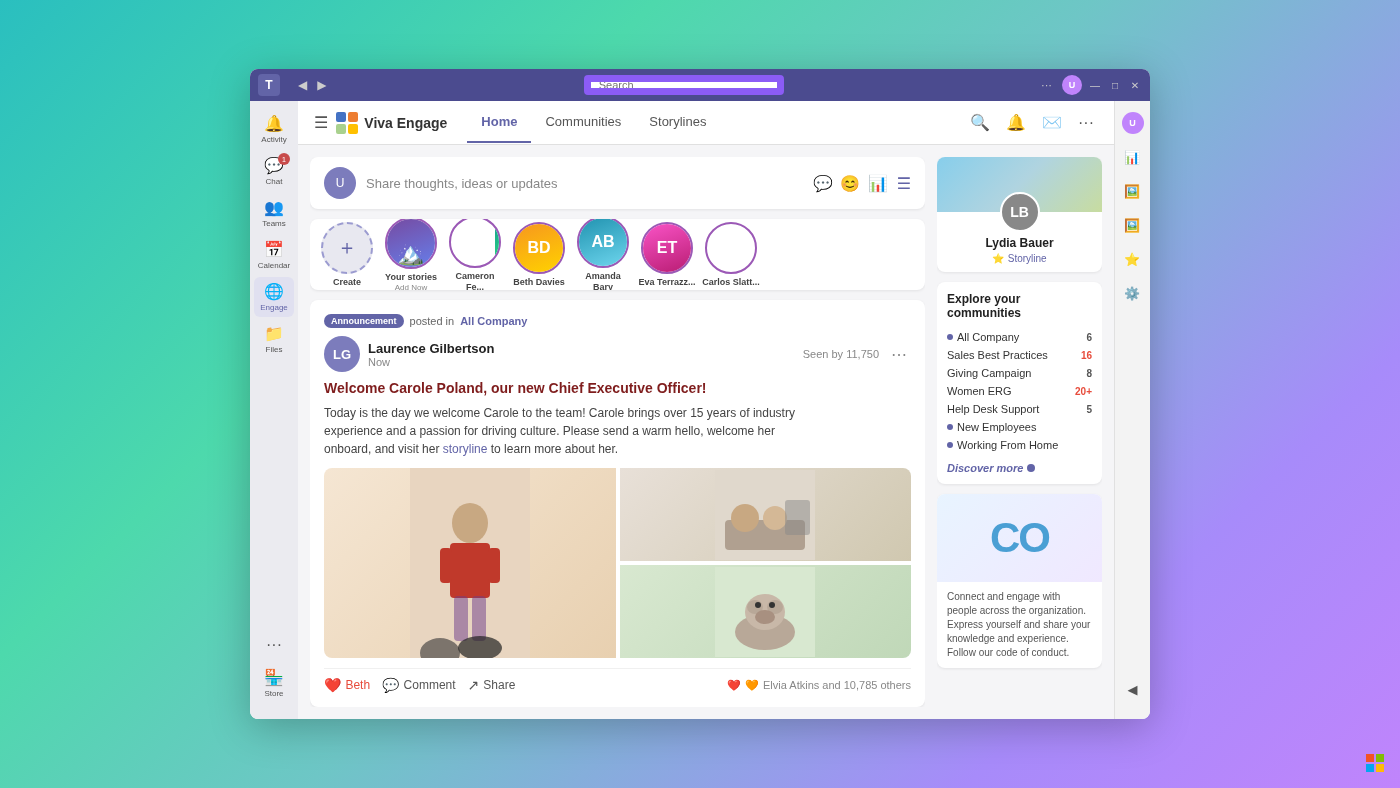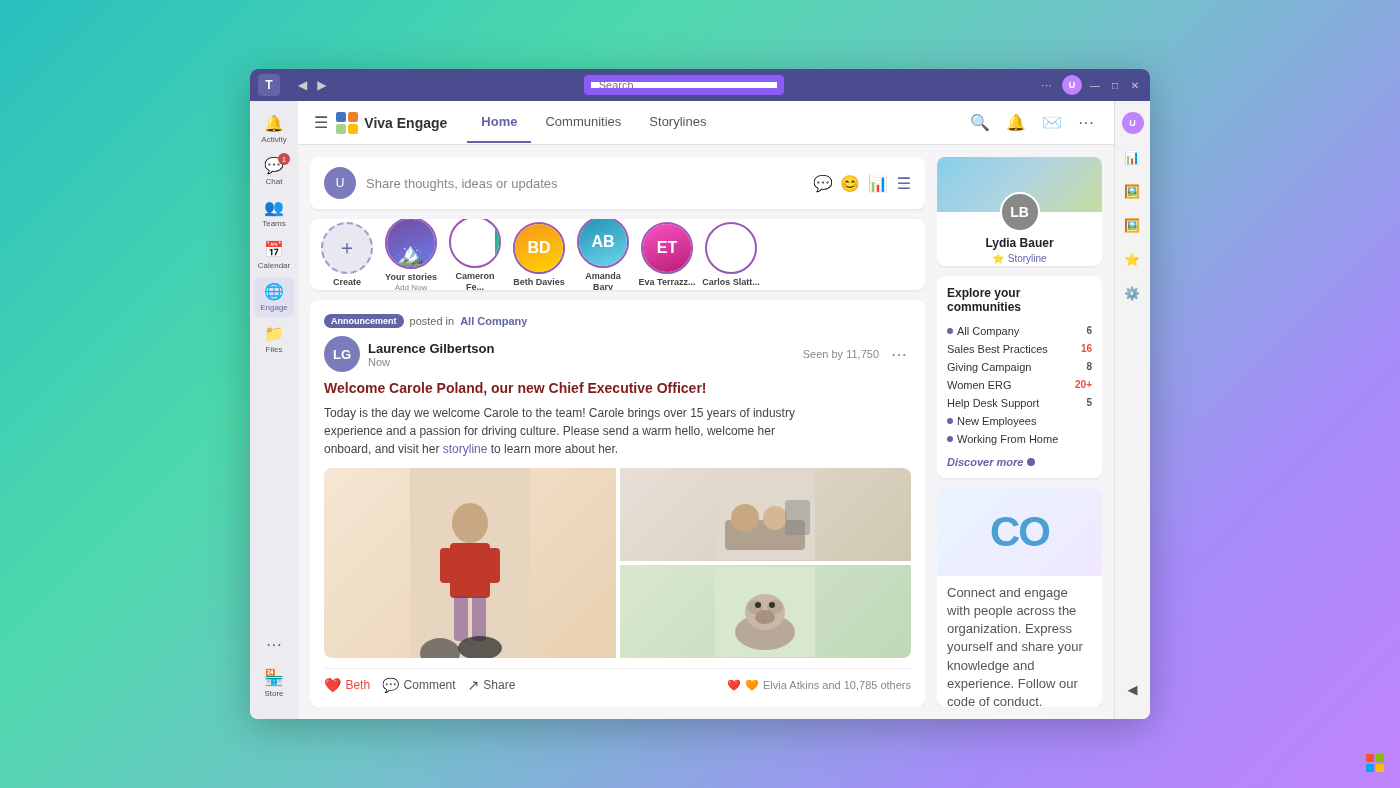--- a/index.html
+++ b/index.html
@@ -637,21 +637,21 @@
     .co-logo-text {
       font-size: 42px;
       font-weight: 900;
       color: #4a9fd4;
       letter-spacing: -2px;
     }
     .co-card-body {
       padding: 8px 10px;
     }
     .co-card-text {
-      font-size: 13px;
+      font-size: 10px;
       color: #555;
       line-height: 1.4;
     }
     
     ::-webkit-scrollbar { width: 4px; }
     ::-webkit-scrollbar-track { background: transparent; }
     ::-webkit-scrollbar-thumb { background: #ccc; border-radius: 2px; }
     
     .story-thumb {
       width: 52px;

